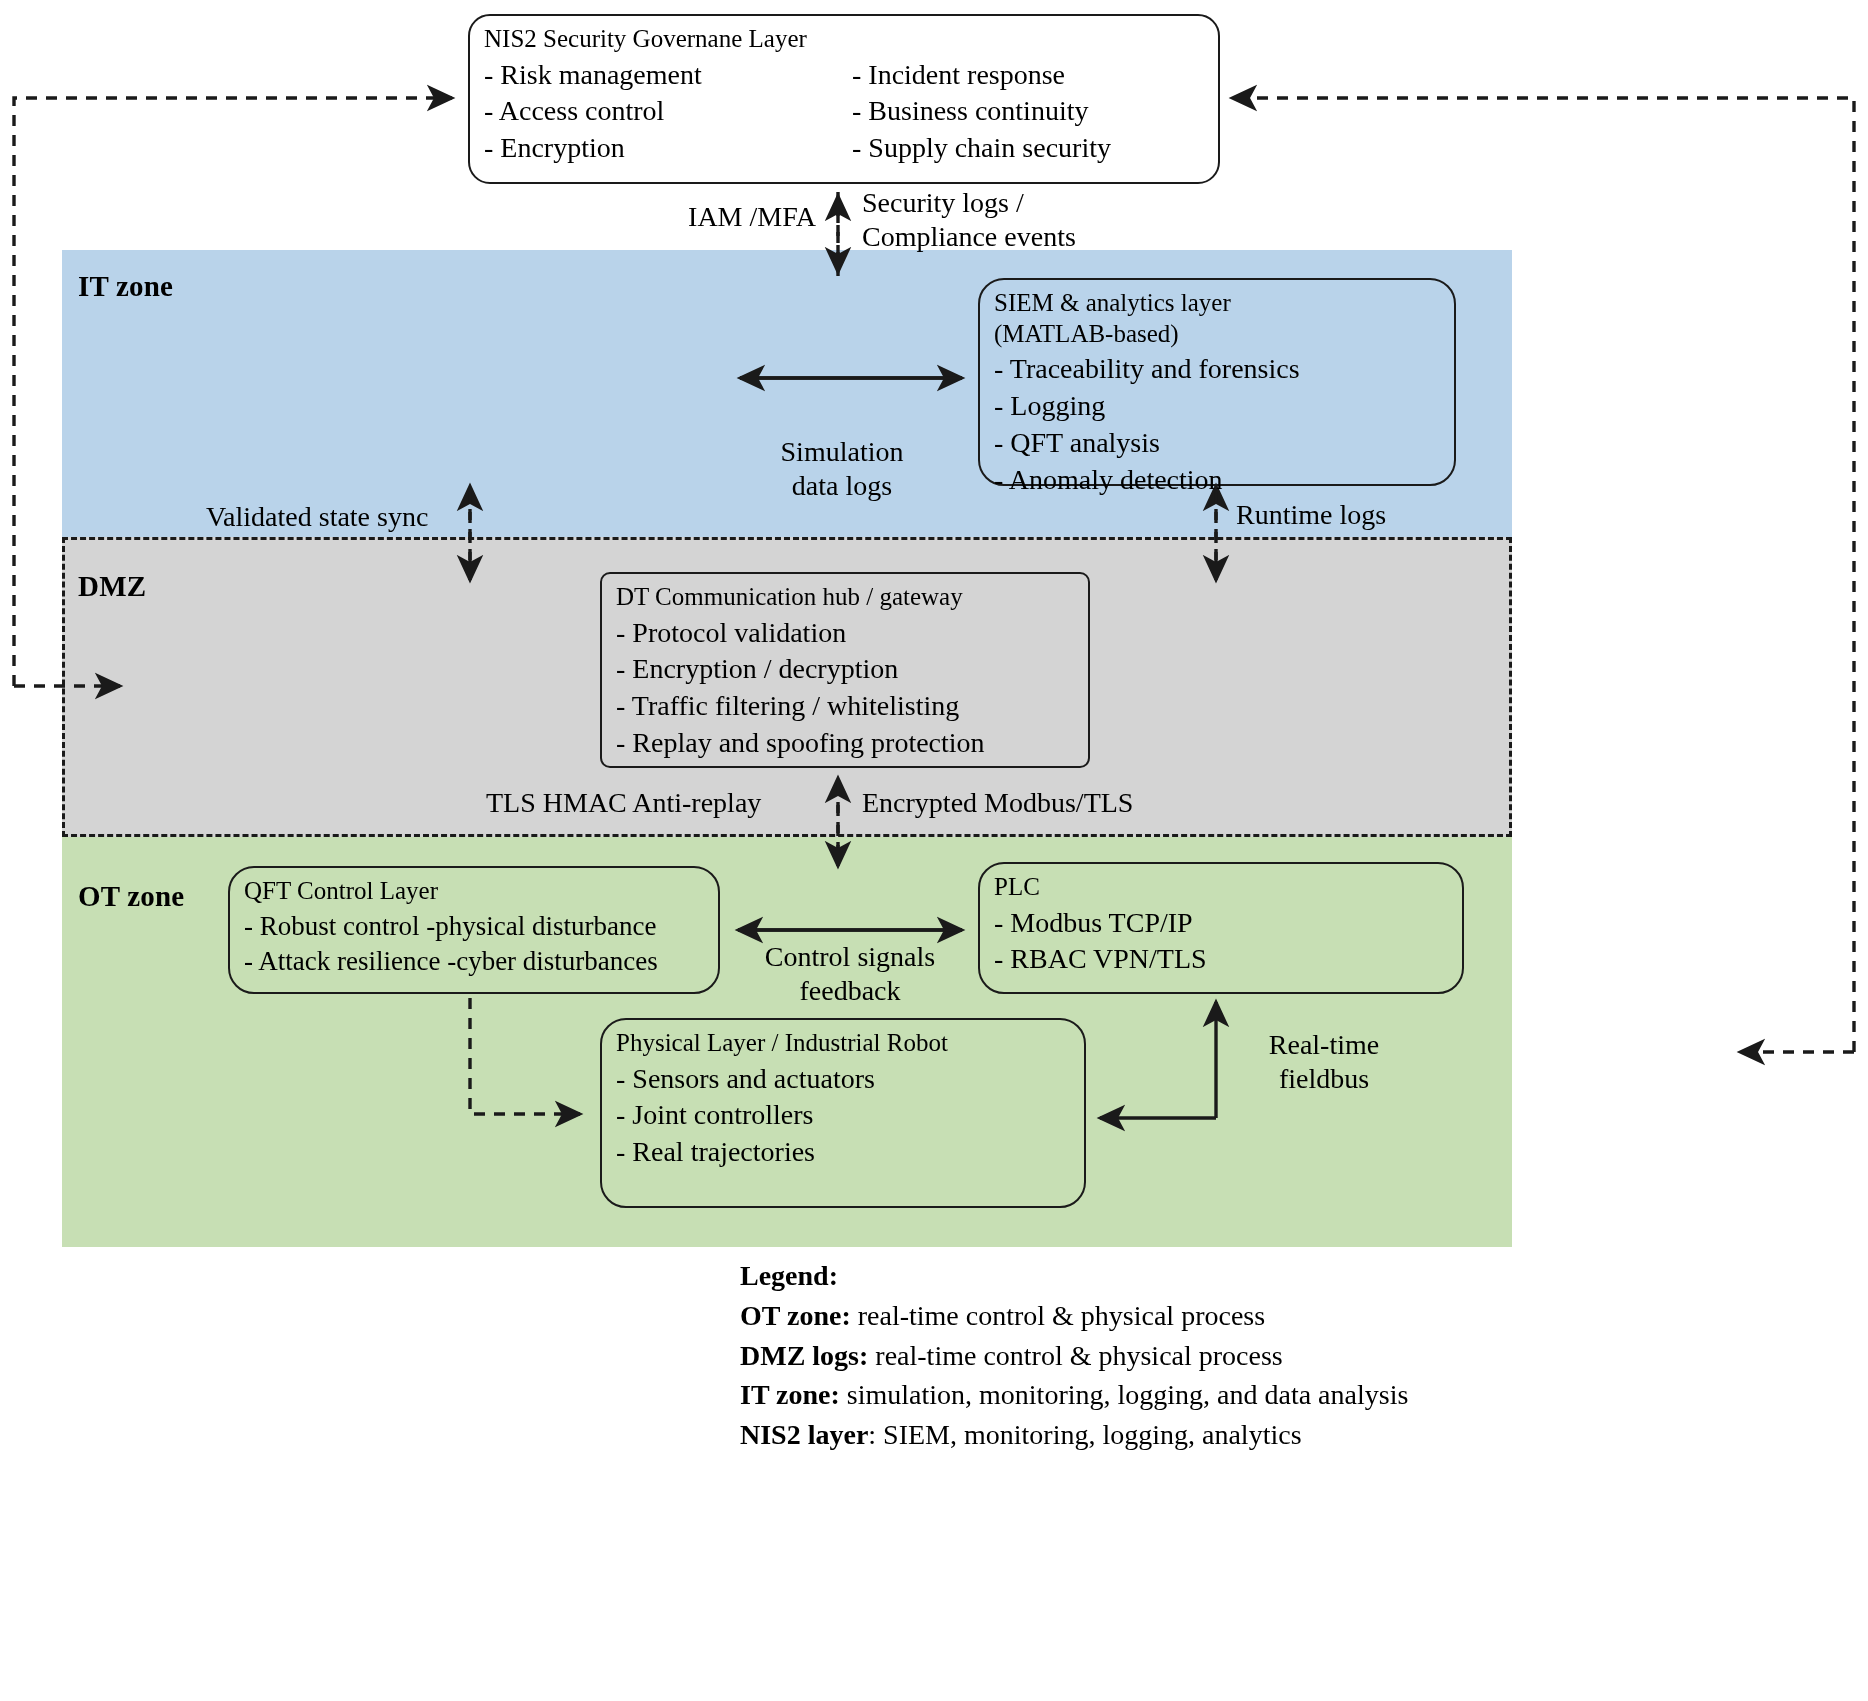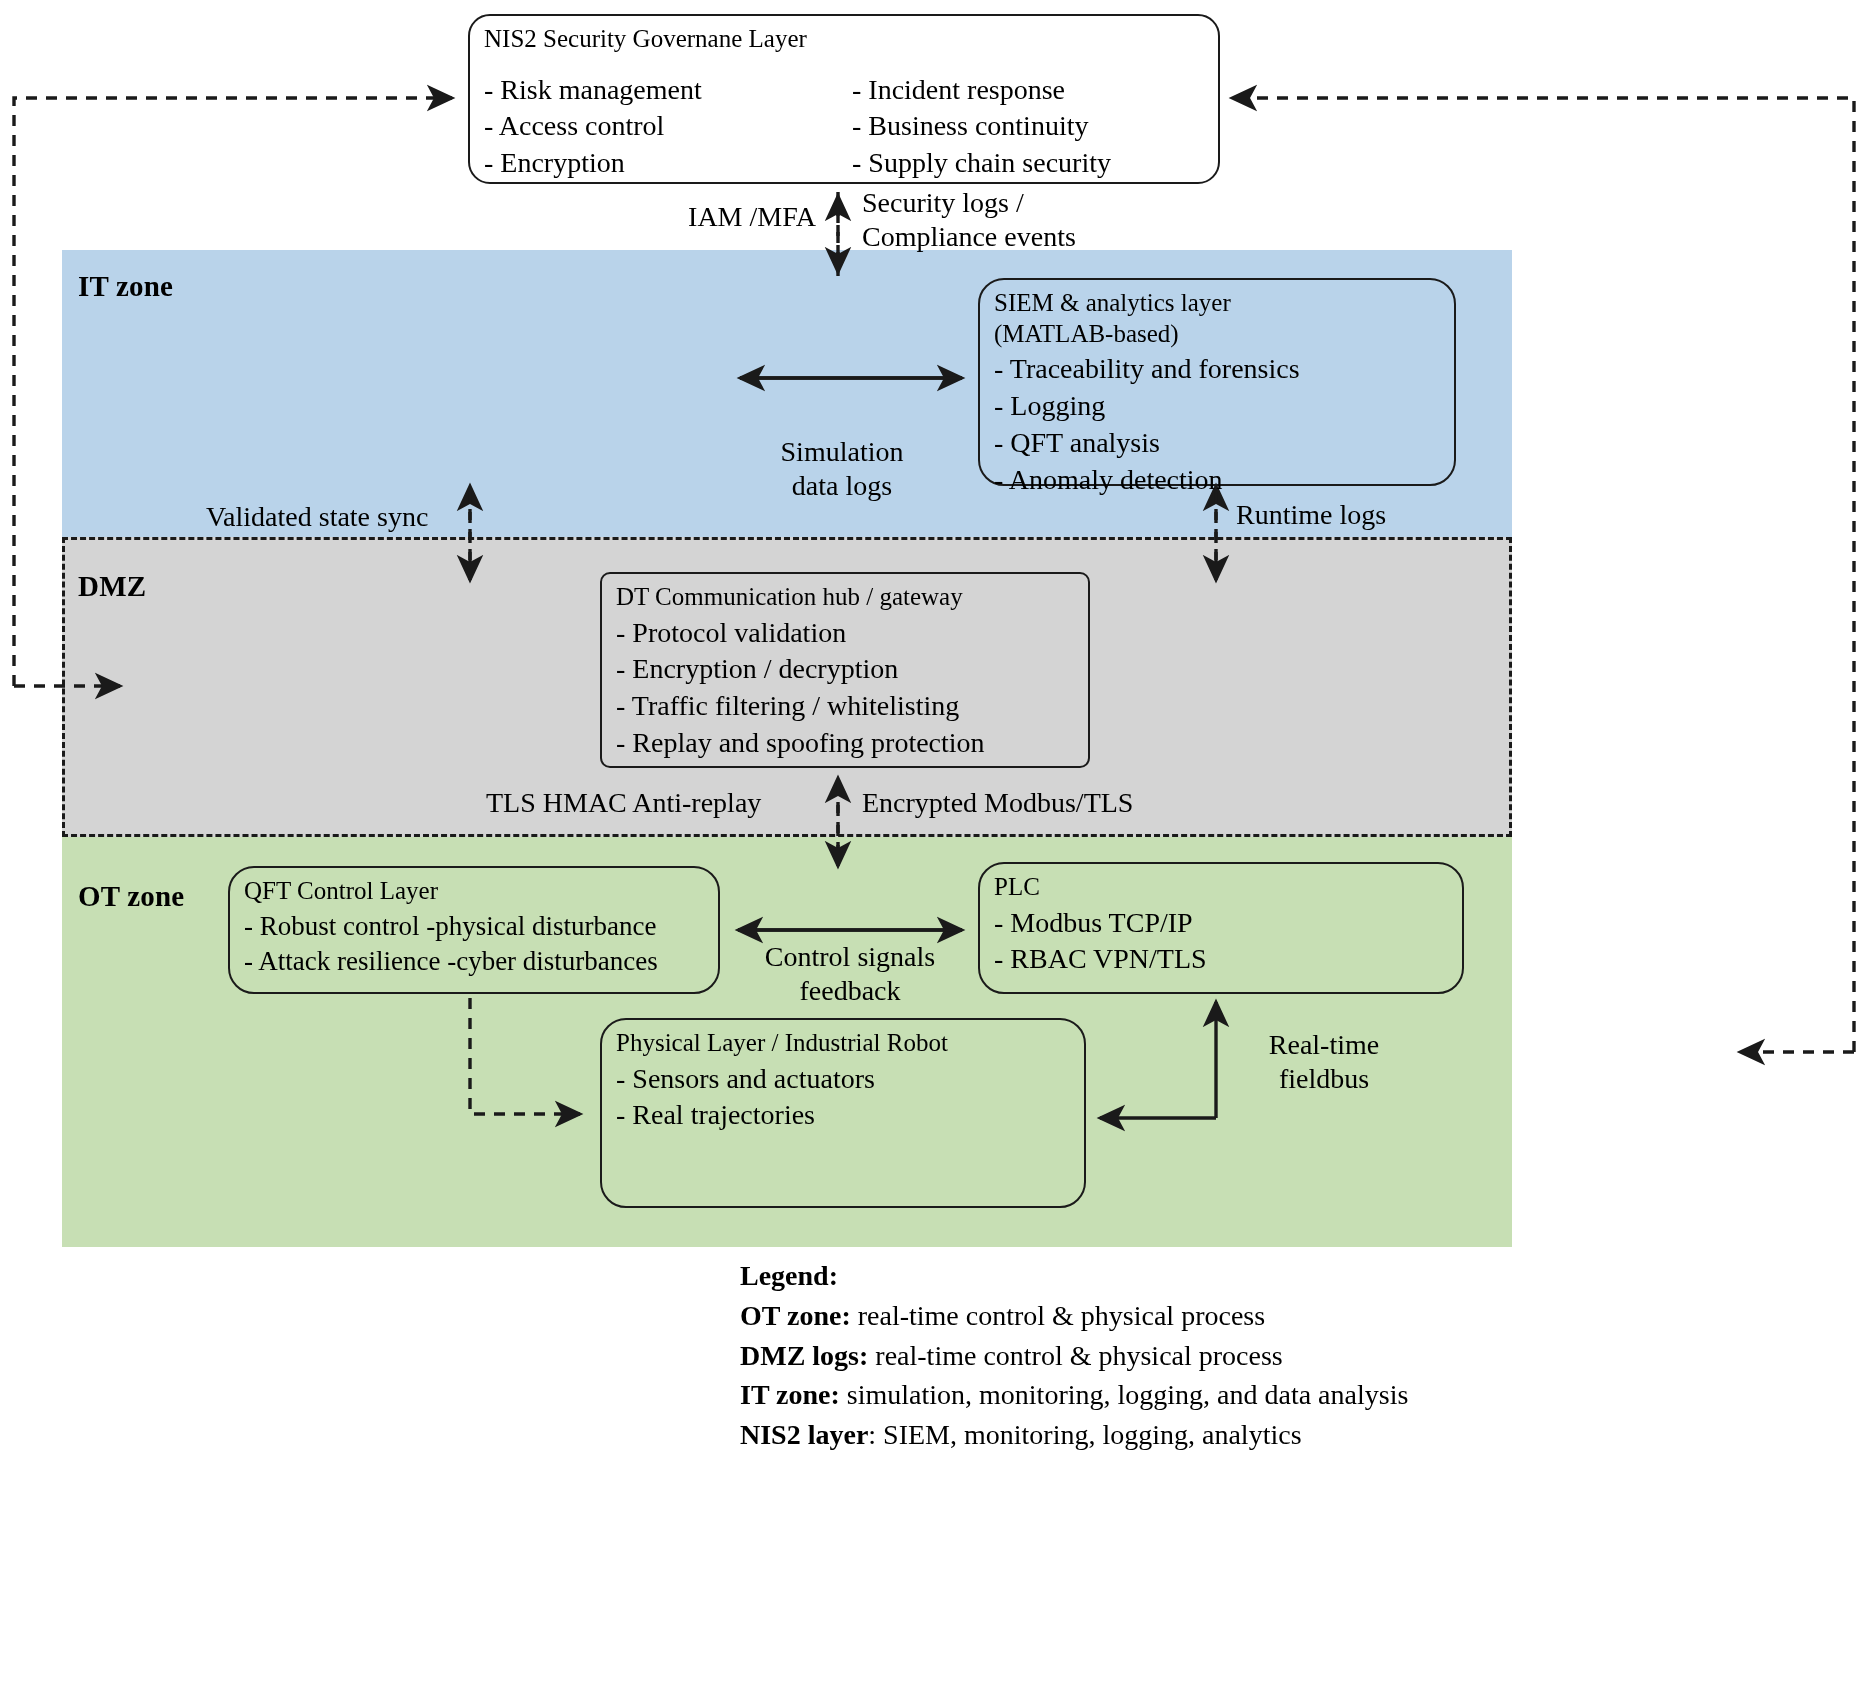--- a/index.html
+++ b/index.html
@@ -83,21 +83,21 @@
   .box-list li { white-space: nowrap; }
 
   
   #box-nis2 {
     left: 468px; top: 14px; width: 752px; height: 170px;
     background: #ffffff; border-radius: 22px;
   }
   #box-nis2 .cols {
     display: flex;
     gap: 16px;
-    margin-top: 17px;
+    margin-top: 2px;
   }
   #box-nis2 .cols ul { width: 50%; }
 
   #box-dt {
     left: 232px; top: 278px; width: 490px; height: 208px;
   }
   #box-siem {
     left: 978px; top: 278px; width: 478px; height: 208px;
   }
   #box-hub {
@@ -250,20 +250,21 @@
     <ul class="box-list">
       <li>- Modbus TCP/IP</li>
       <li>- RBAC VPN/TLS</li>
     </ul>
   </div>
 
   <div class="box" id="box-phys">
     <div class="box-title">Physical Layer / Industrial Robot</div>
     <ul class="box-list">
       <li>- Sensors and actuators</li>
+      <li>- Joint controllers</li>
       <li>- Real trajectories</li>
     </ul>
   </div>
 
   <div class="lbl" style="left:676px; top:200px; width:152px;">IAM /MFA</div>
 
   <div class="lbl lbl-left" style="left:862px; top:186px; width:330px;">Security logs /
 Compliance events</div>
 
   <div class="lbl" style="left:756px; top:392px; width:172px;margin-top:43px;">Simulation

